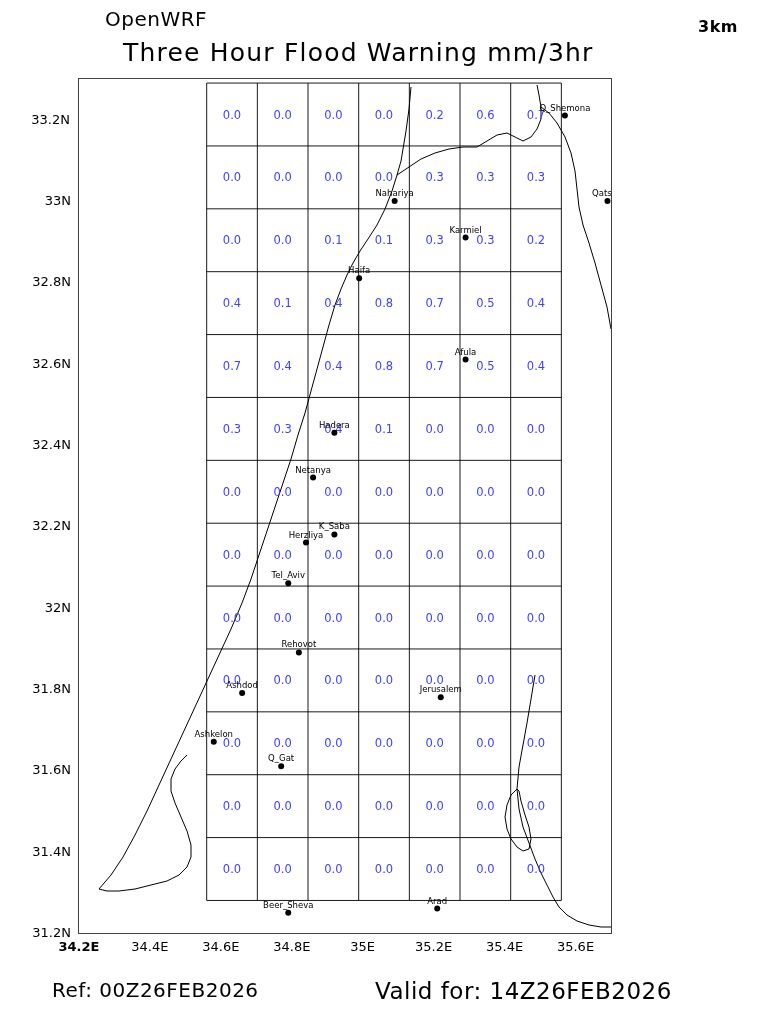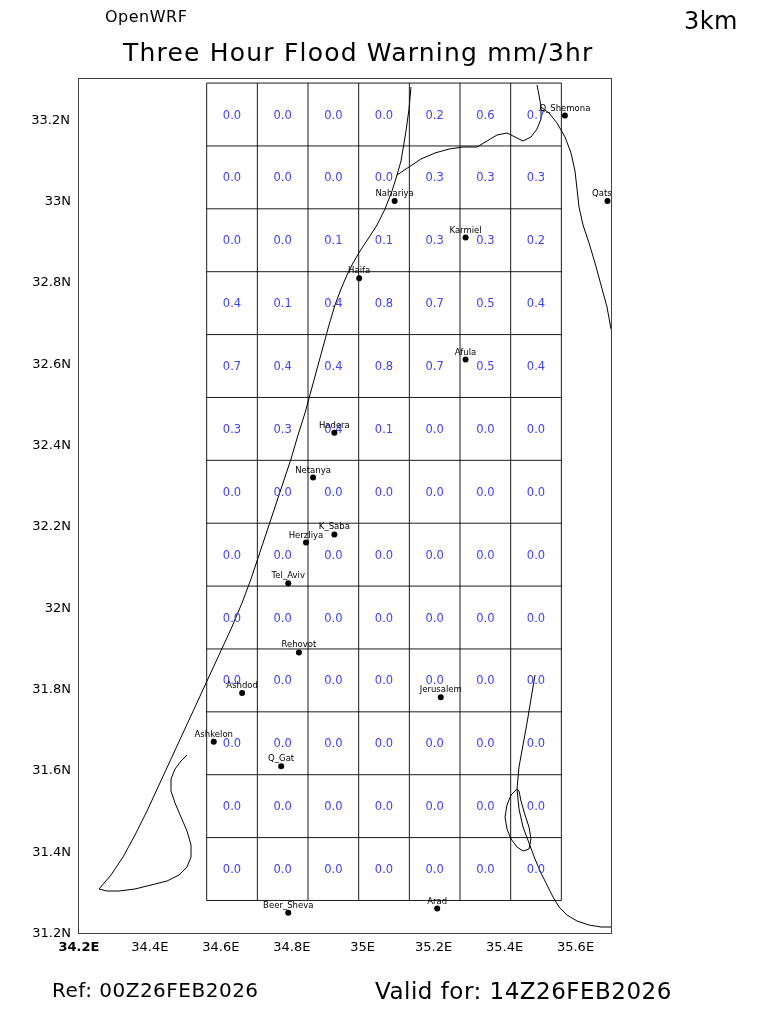--- a/index.html
+++ b/index.html
@@ -6,25 +6,25 @@
   body{
     width:768px;height:1024px;
     background:#ffffff;
     font-family:"DejaVu Sans", sans-serif;
     color:#000;
     position:relative;
     overflow:hidden;
   }
   .title-left{
     position:absolute;left:105px;top:7px;
-    font-size:16px;letter-spacing:0.5px;
+    font-size:20px;letter-spacing:0.5px;
   }
   .title-right{
-    position:absolute;right:30px;top:7px;
-    font-size:24px;letter-spacing:0.5px;
+    position:absolute;right:30px;top:17px;
+    font-size:16px;letter-spacing:0.5px;font-weight:bold;
   }
   .title-main{
     position:absolute;left:123px;top:38px;
     font-size:25px;letter-spacing:1.2px;
   }
   .plot-frame{
     position:absolute;
     left:78px;top:78px;
     width:534px;height:856px;
     border:1px solid #404040;

